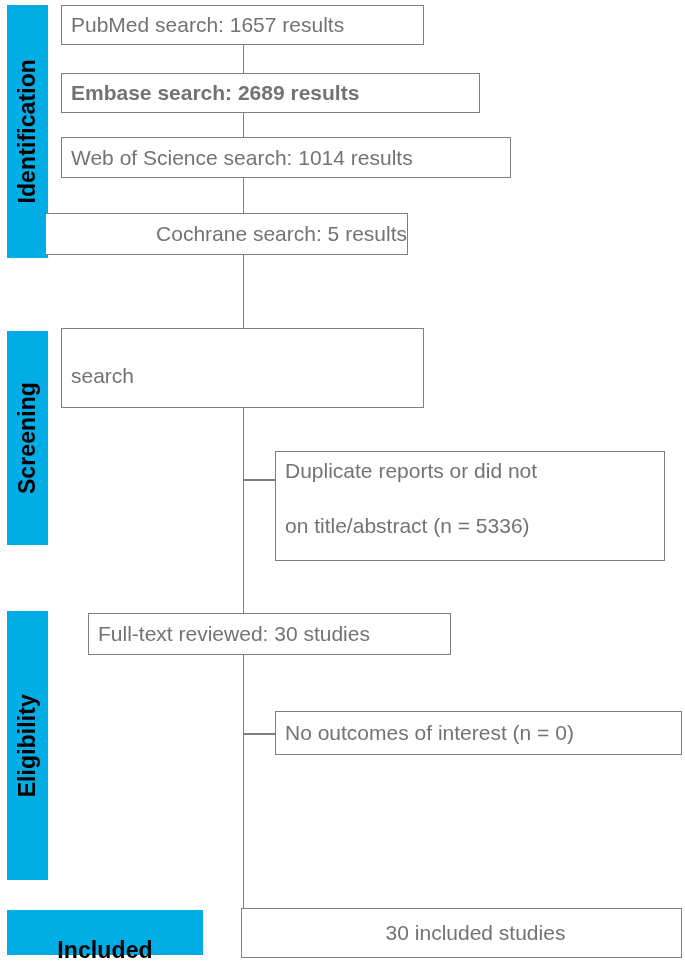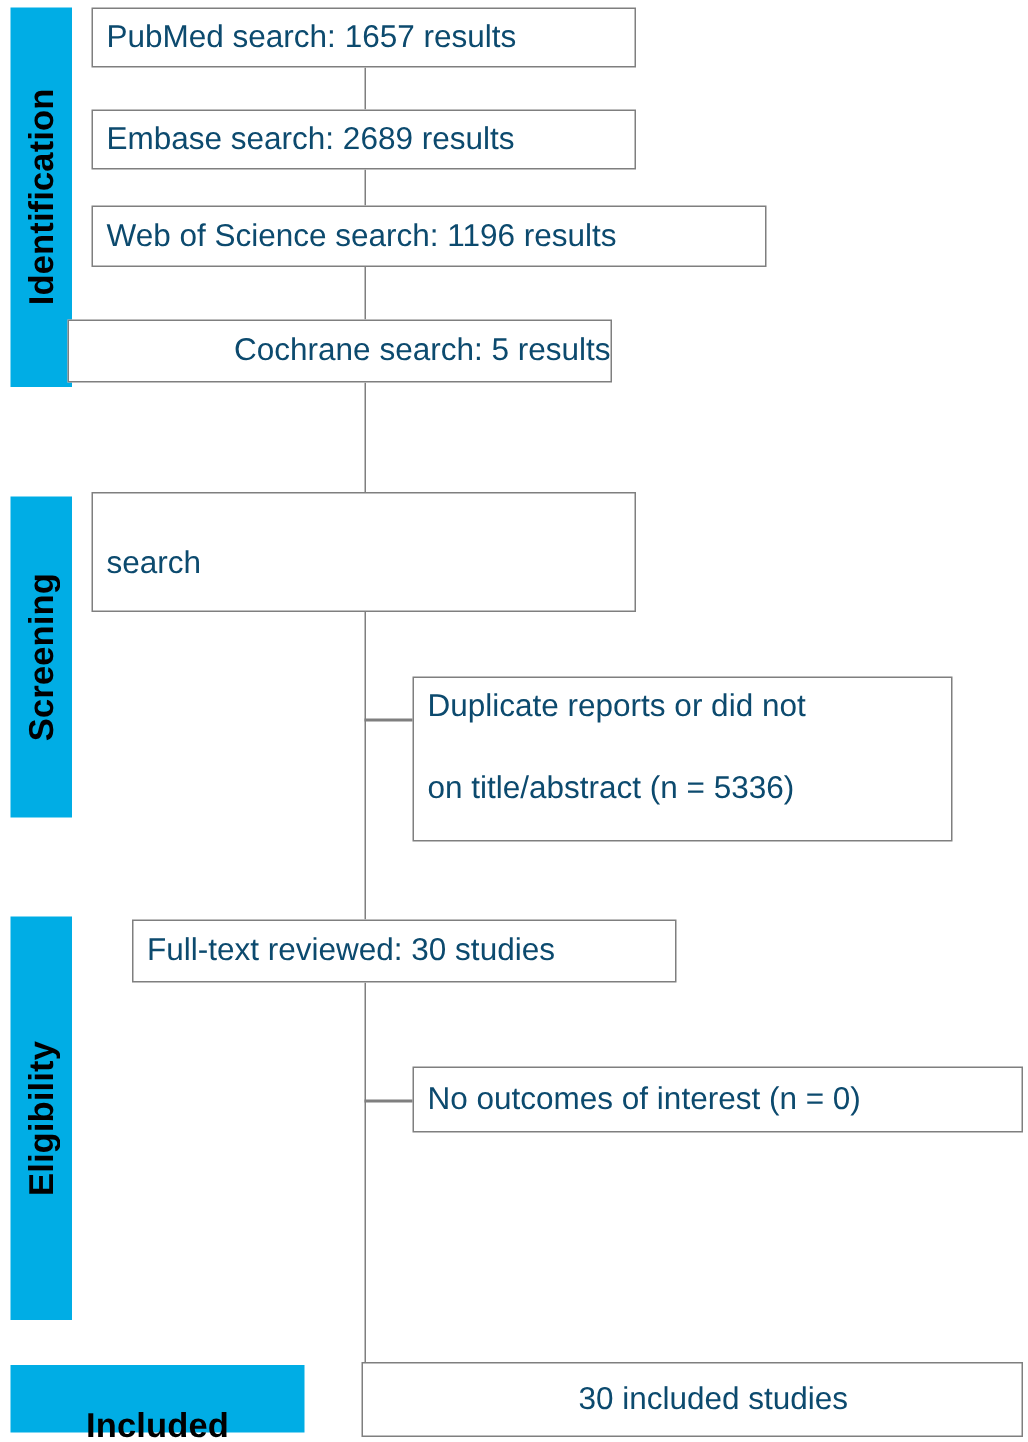--- a/index.html
+++ b/index.html
@@ -46,21 +46,21 @@
   }
 
   
   .box {
     position: absolute;
     background: #ffffff;
     border: 1.4px solid #7f7f7f;
     box-sizing: border-box;
     display: flex;
     align-items: center;
-    color: #0c4a6e;
+    color: #737373;
     font-size: 21px;
     line-height: 1.32;
   }
   .box .txt {
     display: block;
     padding: 0 0 0 9px;
     width: 100%;
   }
   .box.center .txt {
     padding: 0;
@@ -106,40 +106,40 @@
   </div>
 
   <div class="stage-bar horizontal" style="left:7px; top:910px; width:196px; height:45px;">
     <span>Included</span>
   </div>
 
   <div class="box" style="left:61px; top:5px; width:363px; height:40px;">
     <span class="txt">PubMed search: 1657 results</span>
   </div>
 
-  <div class="box" style="left:61px; top:73px; width:363px; height:40px;">
+  <div class="box" style="left:61px; top:73px; width:419px; height:40px;font-weight:bold;">
     <span class="txt">Embase search: 2689 results</span>
   </div>
 
   <div class="box" style="left:61px; top:137px; width:450px; height:41px;">
-    <span class="txt">Web of Science search: 1196 results</span>
+    <span class="txt">Web of Science search: 1014 results</span>
   </div>
 
   <div class="box" style="left:45px; top:213px; width:363px; height:42px;text-align:right;">
     <span class="txt">Cochrane search: 5 results</span>
   </div>
 
   <div class="box multiline" style="left:61px; top:328px; width:363px; height:80px;">
     <span class="txt">
       <br>
       <span>search</span>
     </span>
   </div>
 
-  <div class="box multiline" style="left:275px; top:451px; width:360px; height:110px;">
+  <div class="box multiline" style="left:275px; top:451px; width:390px; height:110px;">
     <span class="txt">
       <span>Duplicate reports or did not</span><br>
       <br>
       <span>on title/abstract (n = 5336)</span>
     </span>
   </div>
 
   <div class="box" style="left:61px; top:613px; width:363px; height:42px;margin-left:27px;">
     <span class="txt">Full-text reviewed: 30 studies</span>
   </div>

